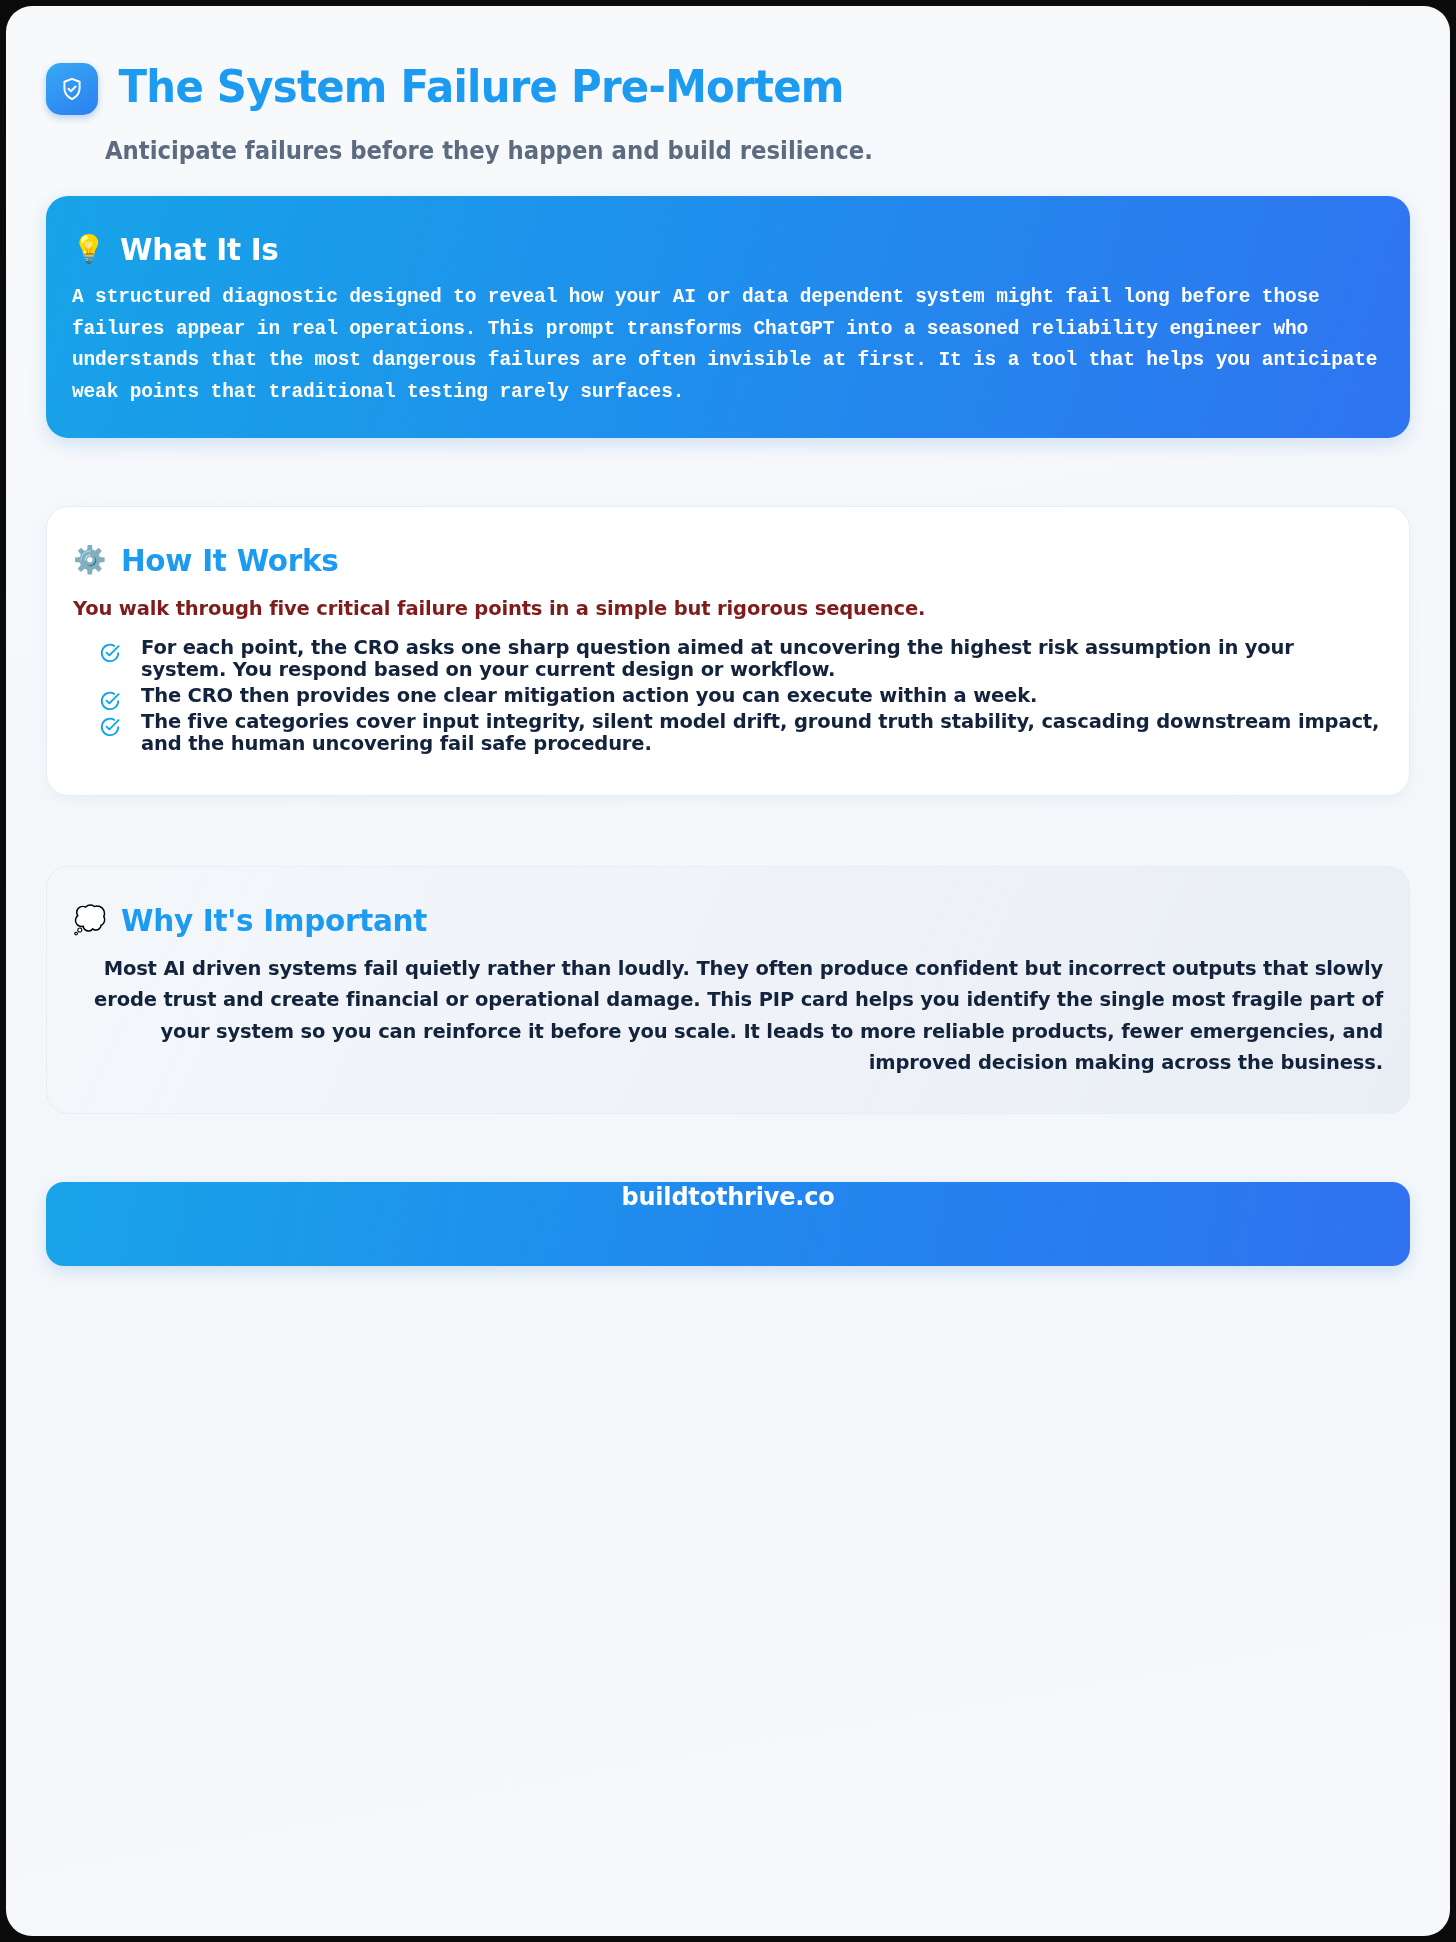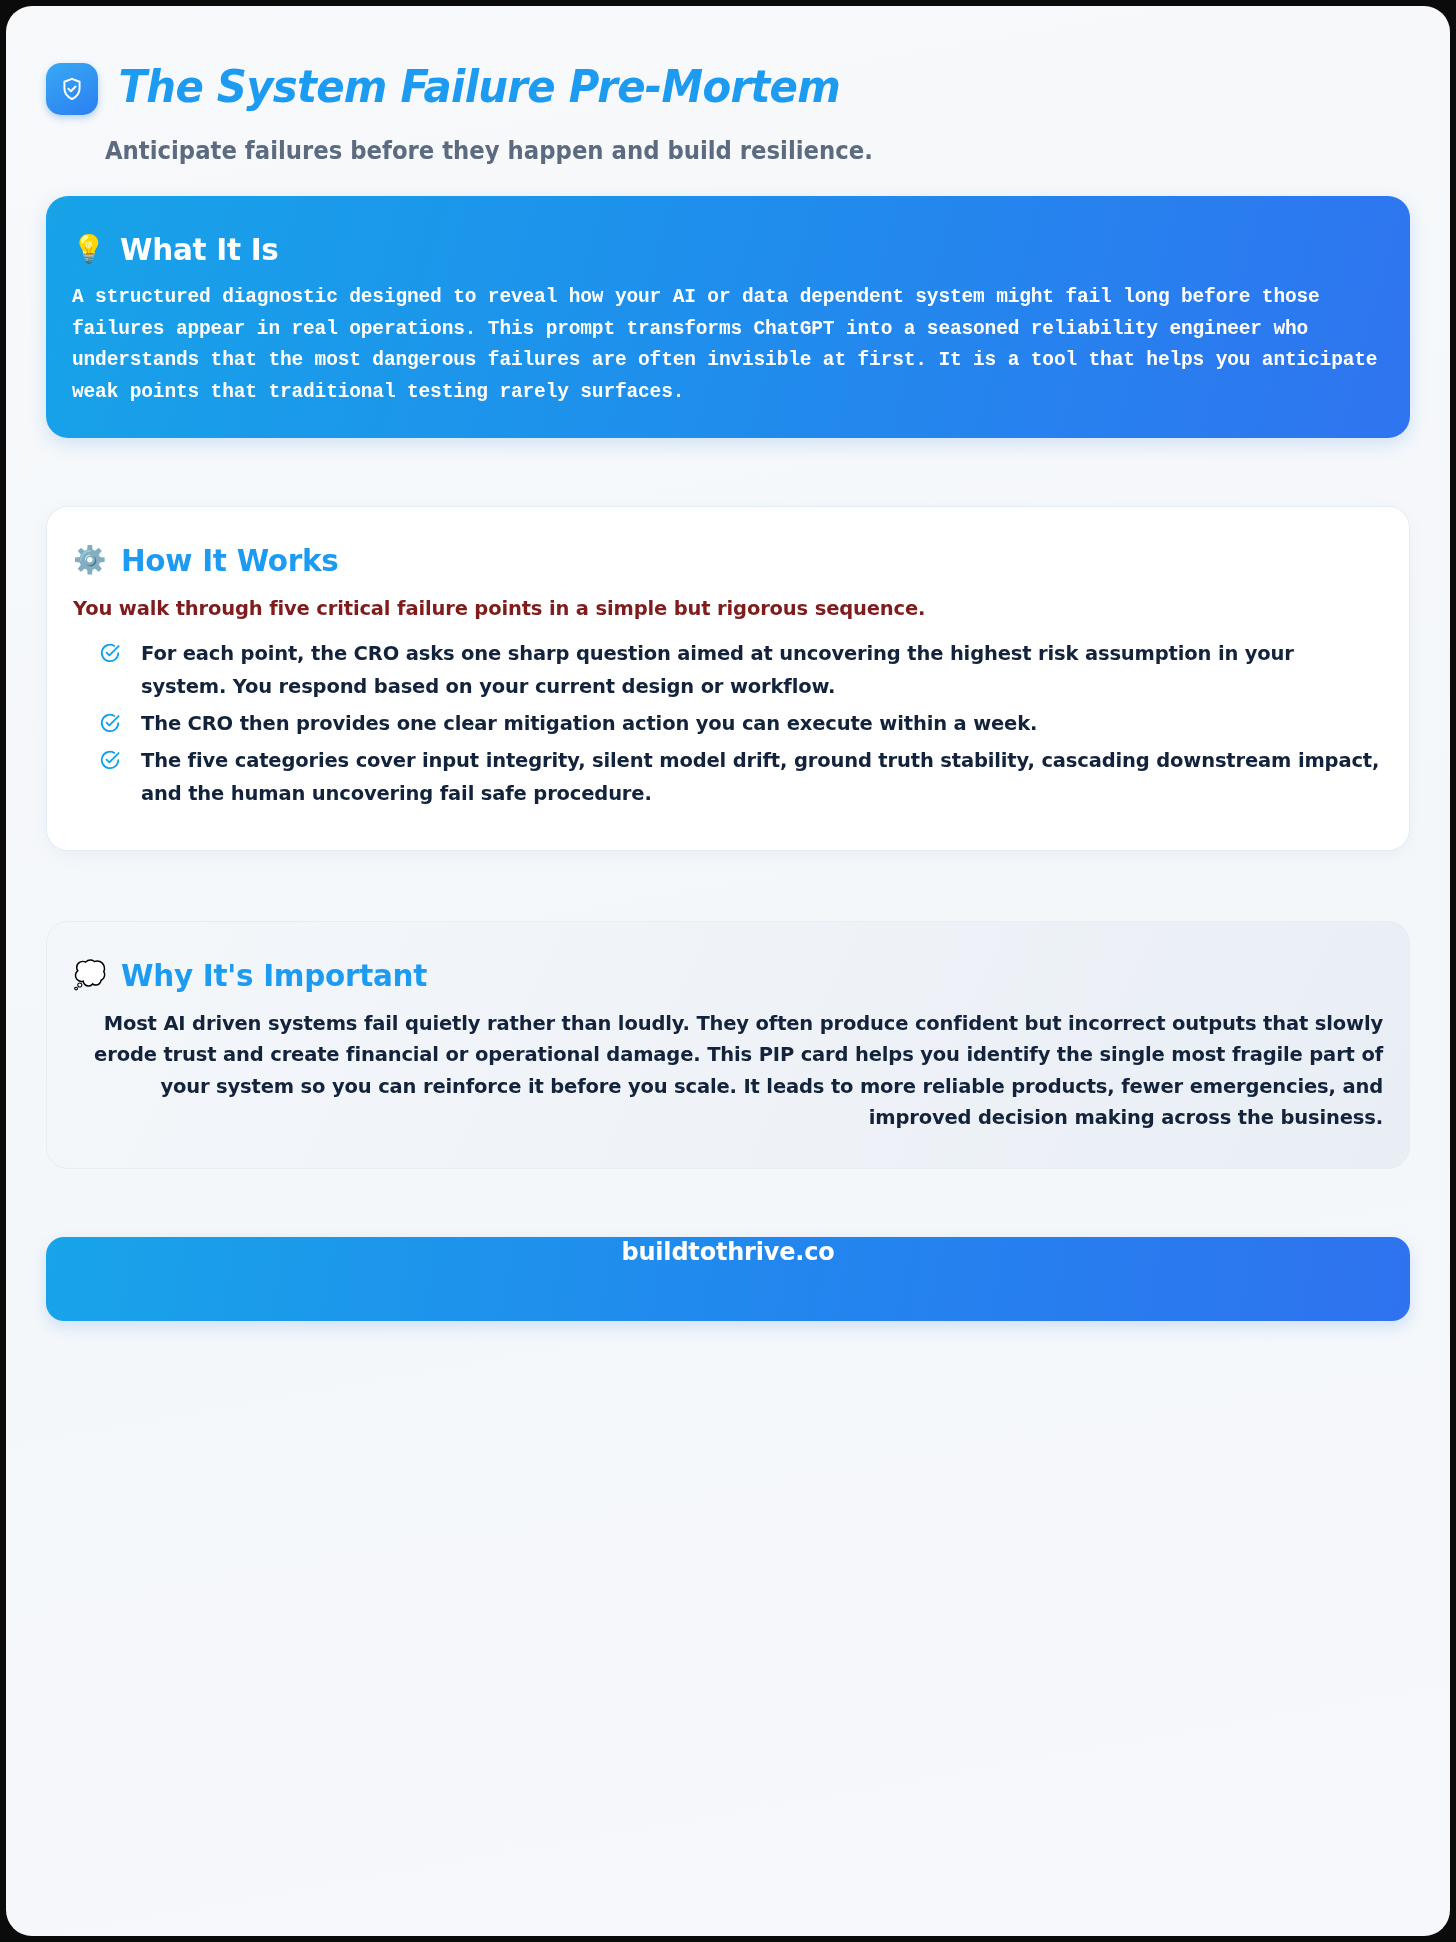--- a/index.html
+++ b/index.html
@@ -33,21 +33,20 @@
   .header {
     position: relative;
     padding-top: 50px;
     padding-left: 0;
   }
 
   .brand-row {
     position: relative;
     display: block;
     min-height: 70px;
-    font-style: italic;
   }
 
   .logo-badge {
     position: absolute;
     left: 0;
     top: 7px;
     width: 52px;
     height: 52px;
     border-radius: 15px;
     background: linear-gradient(150deg, #38a9f4 0%, #2a7ff0 100%);
@@ -151,21 +150,21 @@
     margin-top: 12px;
     padding-left: 26px;
   }
   .bullet-item {
     position: relative;
     display: block;
     padding-left: 42px;
     margin-bottom: 4px;
     font-family: "DejaVu Sans", sans-serif;
     font-size: 19.5px;
-    line-height: 33px;
+    line-height: 22px;
     font-weight: bold;
     letter-spacing: -0.15px;
     color: #13233c;
   }
   .bullet-icon {
     position: absolute;
     left: 0;
     top: 5px;
     width: 22px;
     height: 22px;

